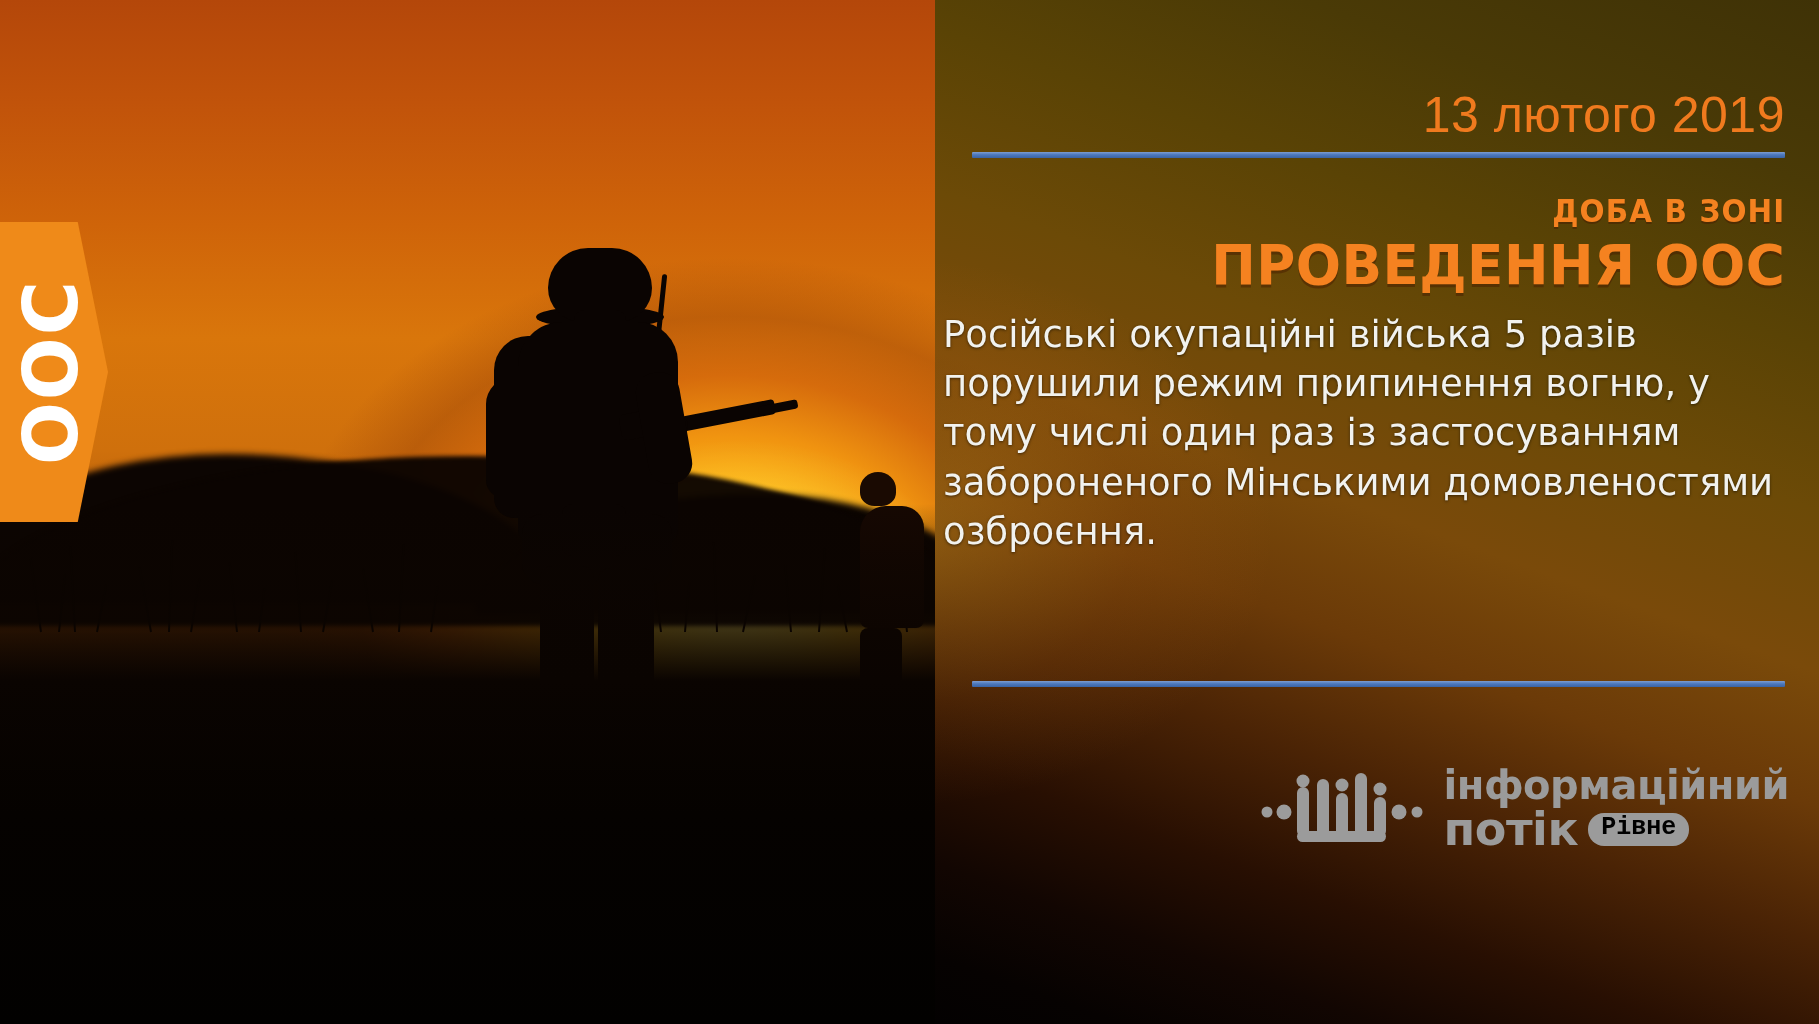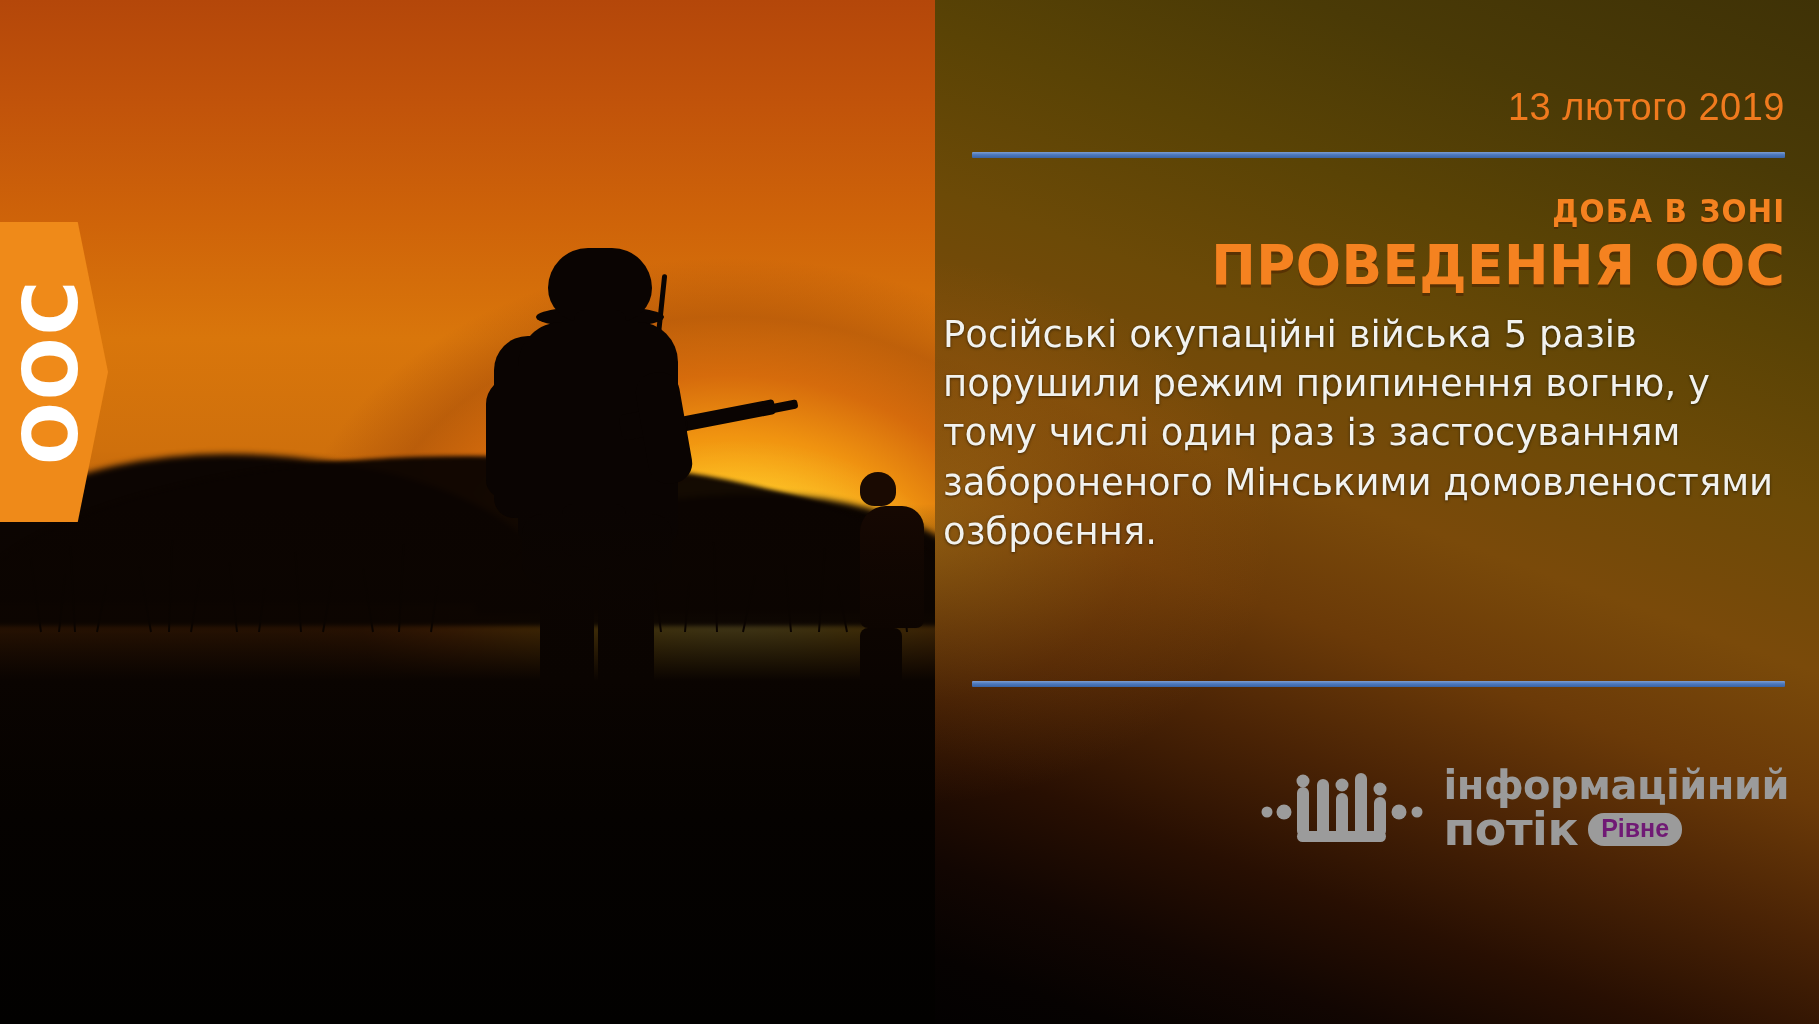--- a/index.html
+++ b/index.html
@@ -182,21 +182,21 @@
   }
   .panel-glow{
     position:absolute; inset:0;
     background:radial-gradient(ellipse 520px 380px at -4% 52%, rgba(255,190,40,0.30) 0%, rgba(210,120,20,0.12) 45%, rgba(0,0,0,0) 72%);
   }
 
   .date{
     position:absolute;
     right:34px; top:86px;
     color:#f07a1e;
-    font-size:38px;
+    font-size:50px;
     font-weight:400;
     letter-spacing:0.5px;
     text-align:right;
     white-space:nowrap;
     font-family:"Liberation Sans","DejaVu Sans",sans-serif;
   }
 
   .rule{
     position:absolute;
     height:6px;
@@ -276,26 +276,26 @@
   }
   .logo-potik{
     color:#9b9b9b;
     font-size:46px;
     font-weight:700;
     letter-spacing:-0.5px;
     font-family:"DejaVu Sans","Liberation Sans",sans-serif;
   }
   .logo-city{
     background:#9b9b9b;
-    color:#701a75;
+    color:#000000;
     font-size:25px;
     font-weight:700;
     padding:3px 13px 5px;
     border-radius:16px;
-    font-family:Liberation Sans, sans-serif;
+    font-family:Liberation Mono, monospace;
   }
 </style>
 </head>
 <body>
 
 <div class="canvas">
 
   <div class="photo">
     <div class="sky"></div>
     <div class="sky-haze"></div>

